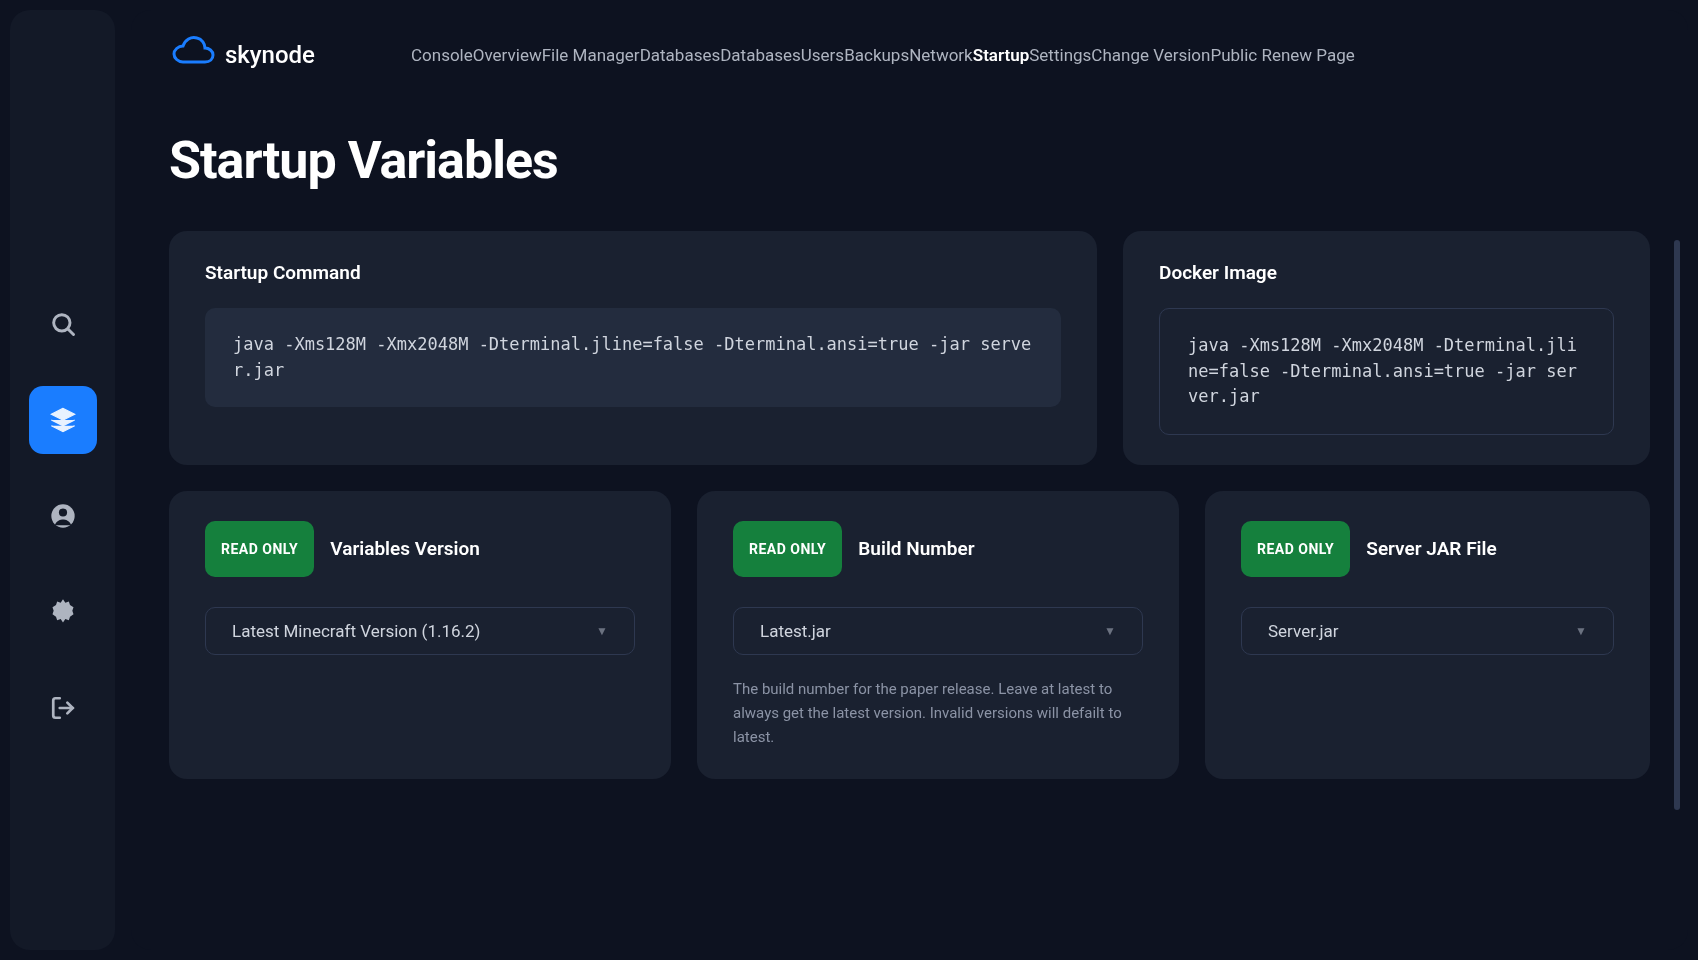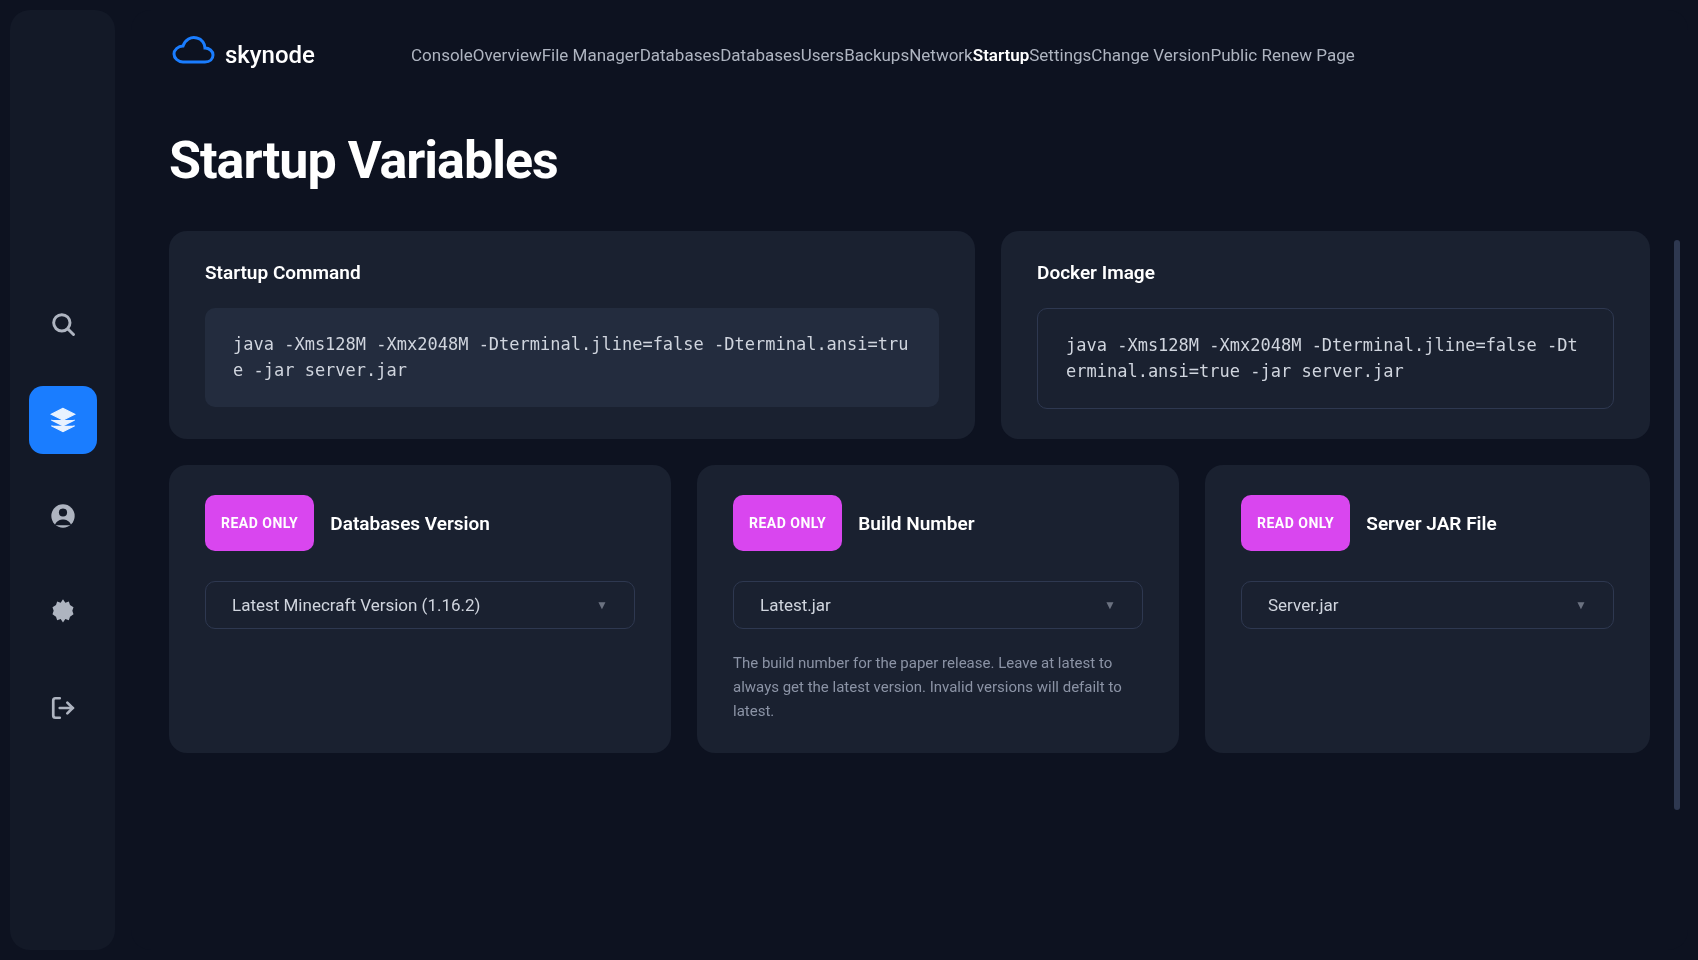--- a/index.html
+++ b/index.html
@@ -134,21 +134,21 @@
       color: #d0d5de;
       word-break: break-all;
     }
     .var-header {
       display: flex;
       align-items: center;
       gap: 16px;
       margin-bottom: 30px;
     }
     .badge {
-      background: #d946ef;
+      background: #15803d;
       color: #fff;
       font-size: 14px;
       font-weight: 700;
       padding: 20px 16px;
       border-radius: 10px;
       letter-spacing: 0.5px;
     }
     .var-title {
       font-size: 19px;
       font-weight: 600;
@@ -245,35 +245,35 @@
         <div class="nav-item active">Startup</div>
         <div class="nav-item">Settings</div>
         <div class="nav-item">Change Version</div>
         <div class="nav-item">Public Renew Page</div>
       </div>
     </div>
 
     <h1 class="page-title">Startup Variables</h1>
 
     <div class="row">
-      <div class="card" style="width:806px">
+      <div class="card" style="width:928px">
         <div class="card-title">Startup Command</div>
         <div class="code-block">java -Xms128M -Xmx2048M -Dterminal.jline=false -Dterminal.ansi=true -jar server.jar</div>
       </div>
       <div class="card" style="flex:1">
         <div class="card-title">Docker Image</div>
         <div class="docker-block">java -Xms128M -Xmx2048M -Dterminal.jline=false -Dterminal.ansi=true -jar server.jar</div>
       </div>
     </div>
 
     <div class="row">
       <div class="card" style="width:502px">
         <div class="var-header">
           <span class="badge">READ ONLY</span>
-          <span class="var-title">Databases Version</span>
+          <span class="var-title">Variables Version</span>
         </div>
         <div class="select">
           <span class="select-value">Latest Minecraft Version (1.16.2)</span>
           <span class="chevron">▼</span>
         </div>
       </div>
 
       <div class="card" style="width:482px">
         <div class="var-header">
           <span class="badge">READ ONLY</span>

